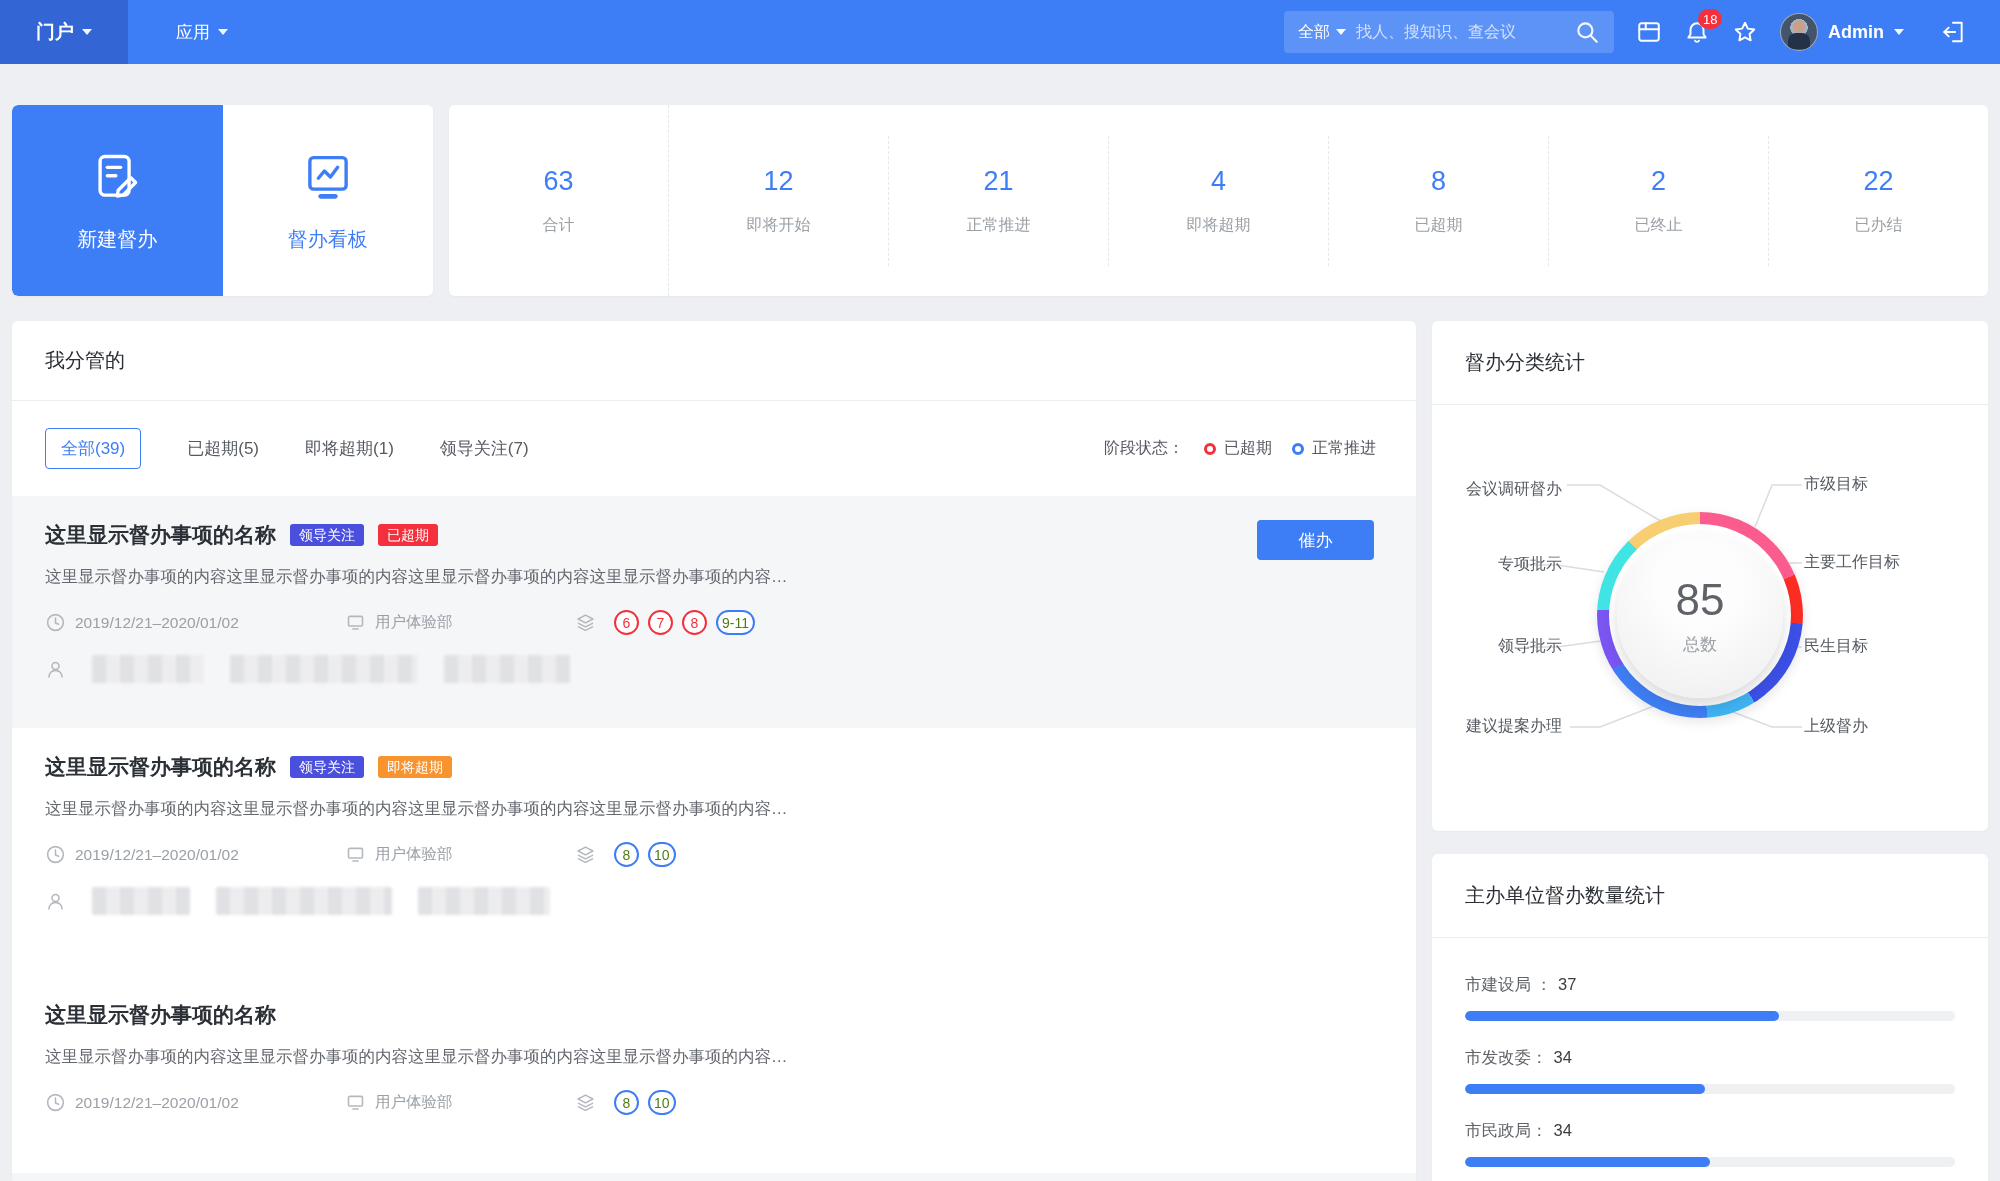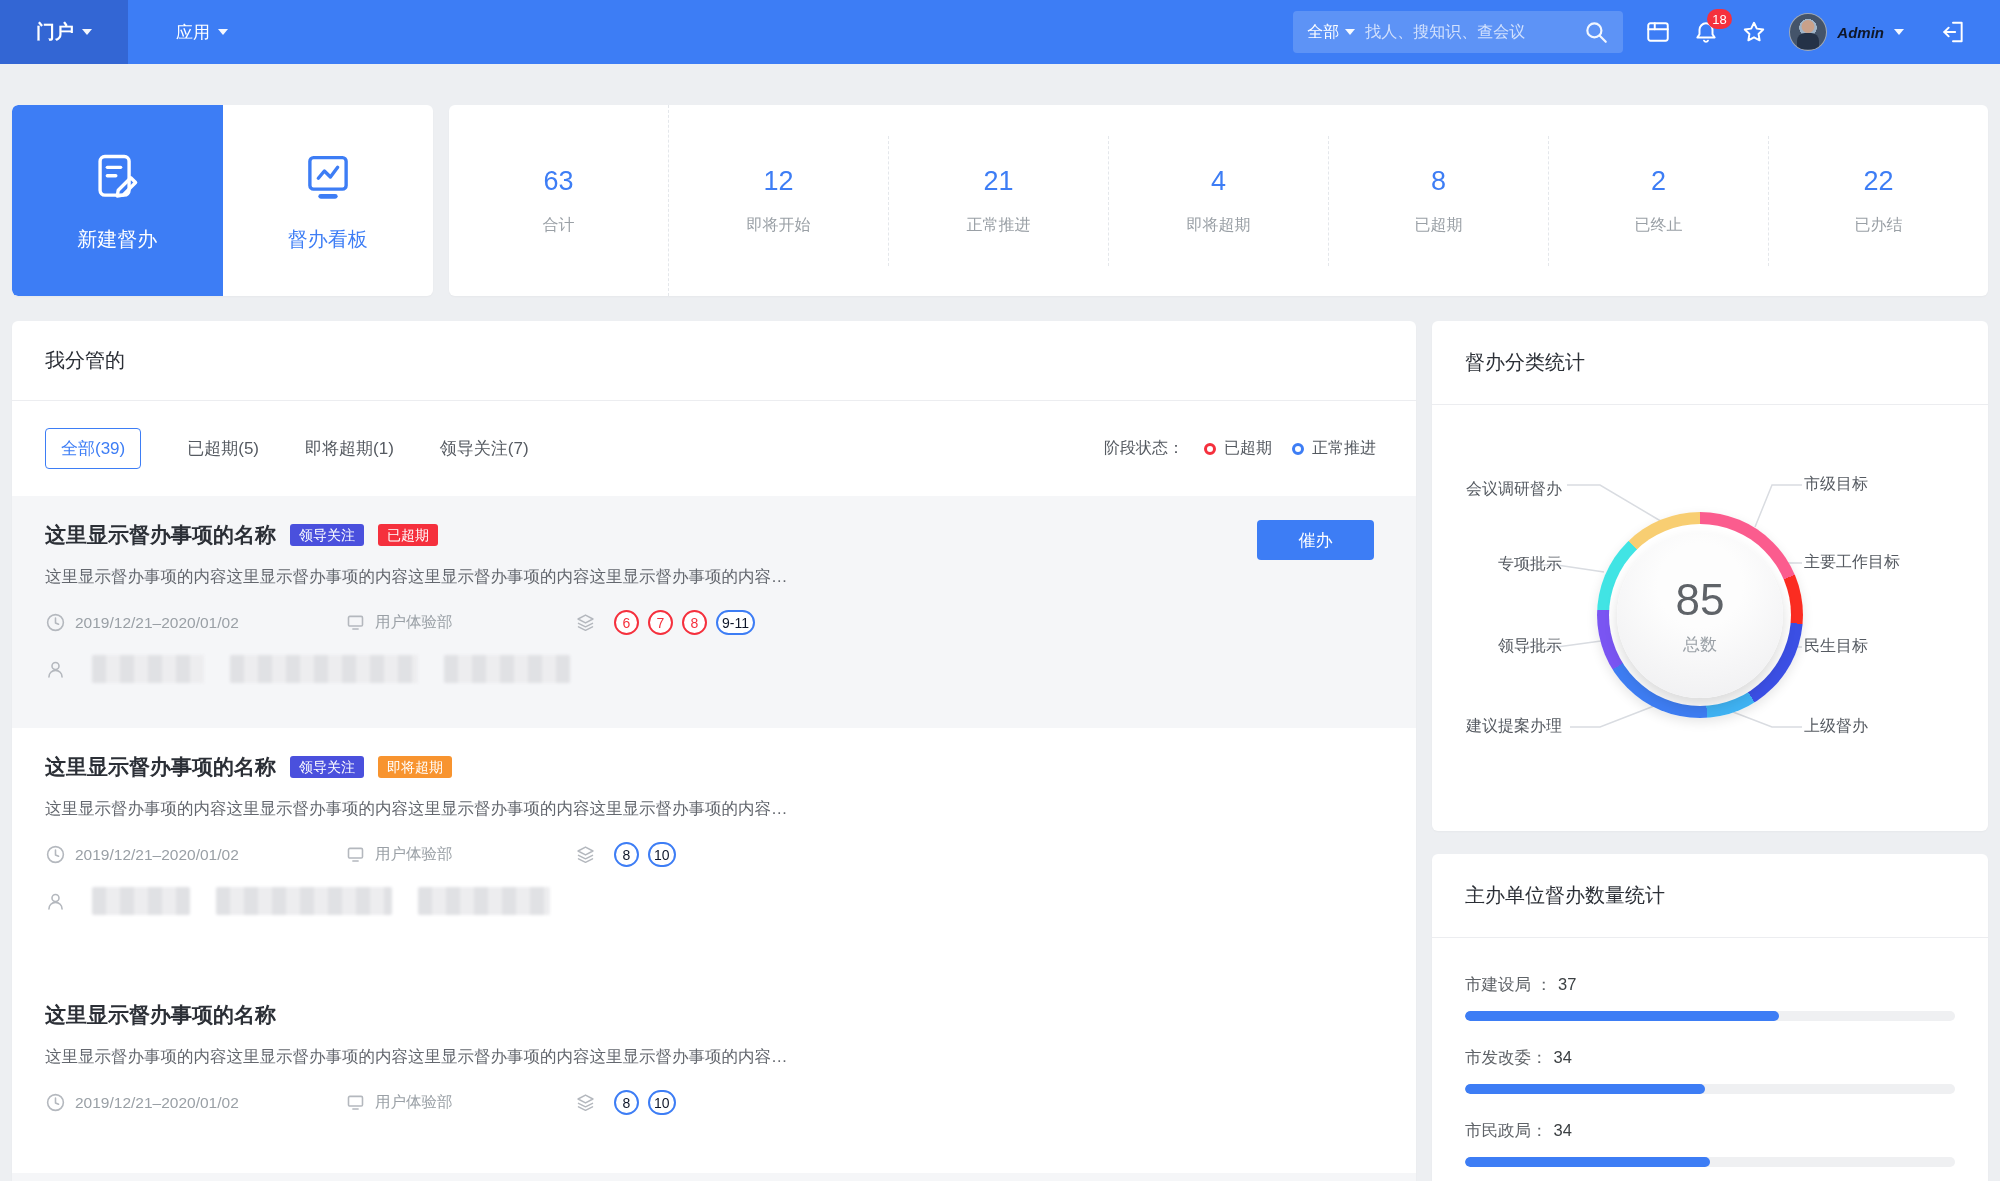--- a/index.html
+++ b/index.html
@@ -19,21 +19,21 @@
   .search-filter { color:#fff; font-size:16px; display:flex; align-items:center; gap:6px; cursor:pointer; white-space:nowrap; }
   .searchbox input { flex:1; min-width:0; background:transparent; border:none; outline:none; font-size:16px; color:#fff; font-family:inherit; }
   .searchbox input::placeholder { color:rgba(255,255,255,.72); }
   .nav-icon { width:26px; height:26px; display:block; cursor:pointer; }
   .bell-wrap { position:relative; }
   .nav-badge { position:absolute; top:-10px; left:14px; min-width:24px; height:20px; border-radius:10px; background:#f5303d; color:#fff; font-size:13px; display:flex; align-items:center; justify-content:center; padding:0 5px; }
   .user { display:flex; align-items:center; gap:10px; cursor:pointer; }
   .avatar { width:38px; height:38px; border-radius:50%; background:radial-gradient(circle at 50% 38%, #9fb4c8 0 30%, #44546a 31% 70%, #2e3a4d 100%); border:1px solid rgba(255,255,255,.5); position:relative; overflow:hidden; }
   .avatar::after { content:""; position:absolute; left:50%; top:52%; transform:translateX(-50%); width:22px; height:16px; border-radius:8px 8px 0 0; background:#243247; }
   .avatar::before { content:""; position:absolute; left:50%; top:16%; transform:translateX(-50%); width:13px; height:13px; border-radius:50%; background:#c9a18a; z-index:1; }
-  .user-name { color:#0f172a; font-size:15px; font-weight:bold;font-style:italic; }
+  .user-name { color:#ffffff; font-size:18px; font-weight:bold; }
   .logout { margin-left:14px; }
 
   
   .content { padding:41px 12px 0 12px; }
   .top-row { display:flex; gap:16px; height:191px; }
   .card { background:#fff; border-radius:6px; box-shadow:0 1px 2px rgba(0,0,0,.03); }
 
   
   .action-card { width:421px; display:flex; overflow:hidden; }
   .tile { flex:1; display:flex; flex-direction:column; align-items:center; justify-content:center; gap:20px; cursor:pointer; }
@@ -75,21 +75,21 @@
   .tag.red { background:#f5303d; }
   .tag.orange { background:#f8942f; }
   .item-content { margin-top:17px; font-size:16.5px; color:#63676e; }
   .meta-row { margin-top:22px; display:flex; align-items:center; color:#9aa0a6; font-size:15.5px; }
   .meta-ic { width:21px; height:21px; margin-right:9px; flex:none; }
   .meta-date { display:flex; align-items:center; width:300px; }
   .meta-dept { display:flex; align-items:center; width:230px; }
   .meta-badges { display:flex; align-items:center; gap:9px; }
   .badge { min-width:25px; height:25px; border-radius:13px; border:2px solid; font-size:14px; display:flex; align-items:center; justify-content:center; padding:0 4px; background:#fff; }
   .badge.red { color:#f5303d; border-color:#f5303d; }
-  .badge.blue { color:#0f172a; border-color:#3d7df5; }
+  .badge.blue { color:#4d7c0f; border-color:#3d7df5; }
   .people-row { margin-top:20px; display:flex; align-items:center; gap:26px; }
   .people-row .meta-ic { margin-right:0; }
   .redact { height:28px; border-radius:2px; filter:blur(1.6px);
             background-image:repeating-linear-gradient(90deg,#e0e1e4 0 14px,#ededef 14px 28px),
                              repeating-linear-gradient(0deg,rgba(255,255,255,.4) 0 7px,rgba(0,0,0,.04) 7px 14px); }
   .urge-btn { position:absolute; top:24px; right:42px; width:117px; height:40px; background:#3d7df5; color:#fff; border:none; border-radius:4px; font-size:17px; cursor:pointer; font-family:inherit; }
   .list-strip { height:18px; background:#f5f6f8; }
 
   
   .right-col { width:556px; display:flex; flex-direction:column; gap:23px; }

